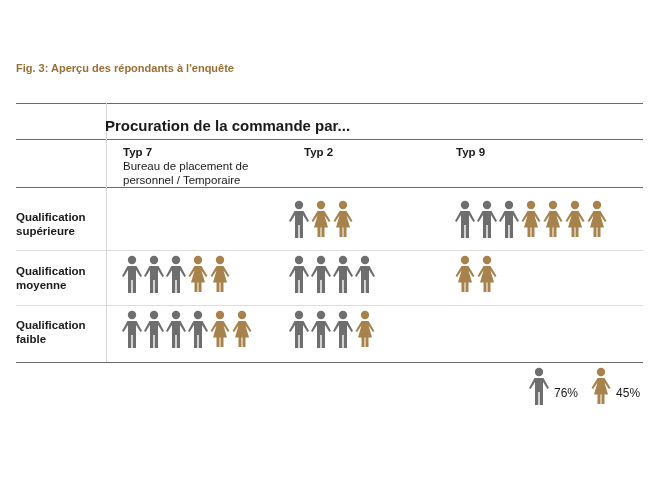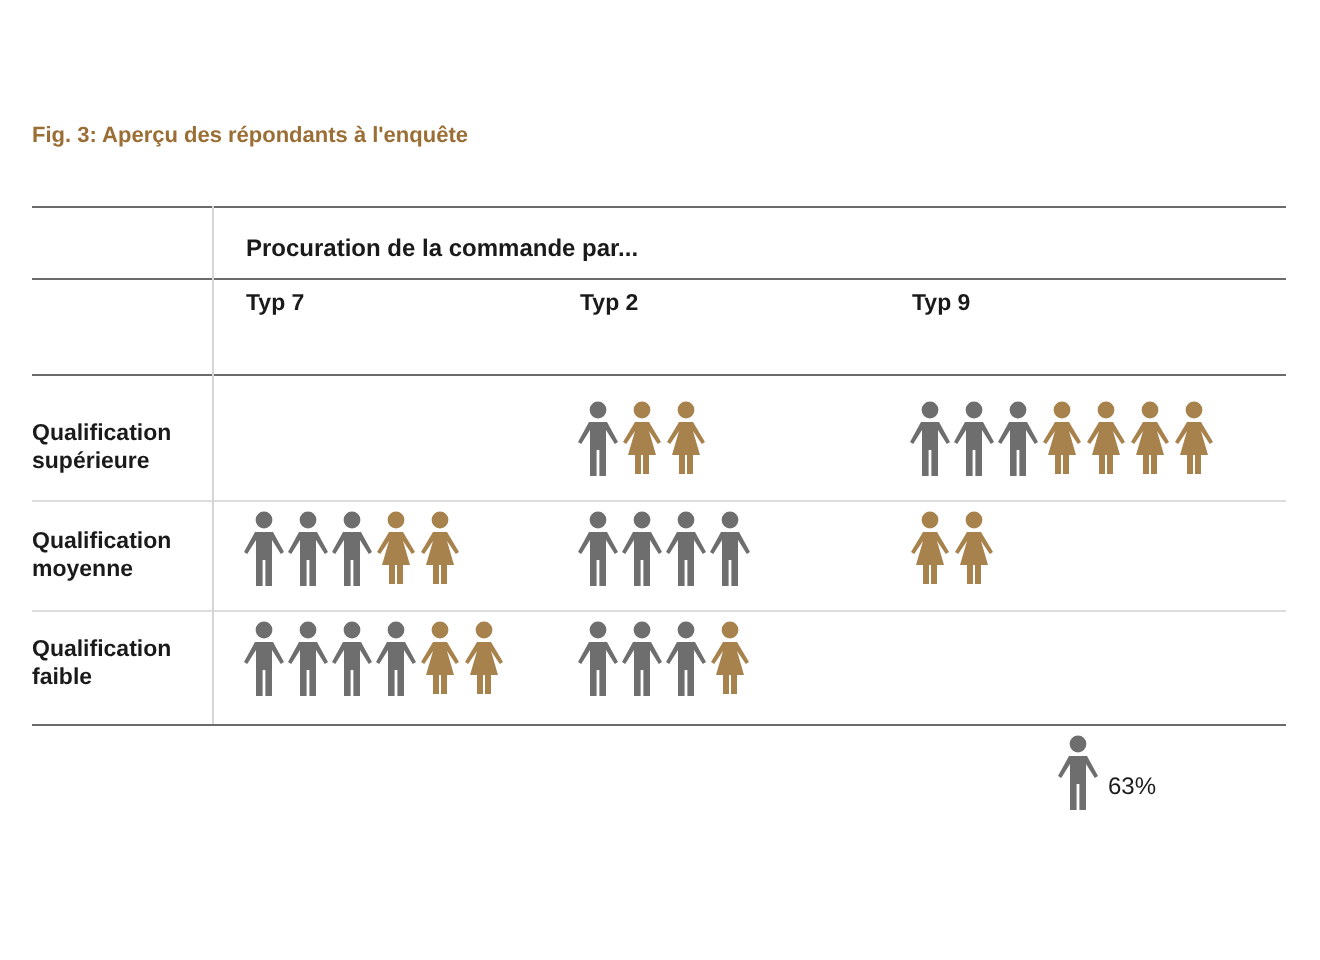--- a/index.html
+++ b/index.html
@@ -16,22 +16,22 @@
     position: absolute; left: 16px; top: 103px; width: 627px;
   }
   .hline { position: absolute; left: 0; width: 627px; height: 0; }
   .hline.dark { border-top: 1.5px solid #6a6a6a; }
   .hline.light { border-top: 1.5px solid #dcdcdc; }
   .vline {
     position: absolute; left: 90px; top: 0; width: 0; height: 259px;
     border-left: 1px solid #d6d6d6;
   }
   .header-main {
-    position: absolute; left: 107px; top: 14px;
-    font-size: 12px; font-weight: bold;
+    position: absolute; left: 89px; top: 14px;
+    font-size: 15px; font-weight: bold;
   }
   .col-head {
     position: absolute; top: 42px; font-size: 11.5px; line-height: 14px;
   }
   .col-head .typ { font-weight: bold; display: block; }
   .col-head .desc { display: block; white-space: pre-line; }
   .row-label {
     position: absolute; left: 0; font-size: 11.5px; font-weight: bold;
     line-height: 14px; white-space: pre-line;
   }
@@ -56,22 +56,24 @@
   <div class="hline dark" style="top:84px"></div>
   <div class="hline light" style="top:147px"></div>
   <div class="hline light" style="top:202px"></div>
   <div class="hline dark" style="top:259px"></div>
   <div class="vline"></div>
 
   <div class="header-main">Procuration de la commande par...</div>
 
   <div class="col-head" style="left:107px">
     <span class="typ">Typ 7</span>
-  </div>
-  <div class="col-head" style="left:274px">
+    <span class="desc">Bureau de placement de
+personnel / Temporaire</span>
+  </div>
+  <div class="col-head" style="left:288px">
     <span class="typ">Typ 2</span>
   </div>
   <div class="col-head" style="left:440px">
     <span class="typ">Typ 9</span>
   </div>
 
   <div class="row-label" style="top:107px">Qualification
 supérieure</div>
   <div class="row-label" style="top:161px">Qualification
 moyenne</div>
@@ -221,15 +223,24 @@
 </div>
 
 <div class="legend">
   <div class="item">
     <span id="legend-male-icon">
         <svg viewBox="0 0 22 44" class="person">
           <circle cx="11" cy="6" r="4.2" fill="#6e6e6e"></circle>
           <path d="M6.5 12 h9 l5.5 10 -1.6 1 -4.4 -7 v23 h-3.3 v-13 h-1.4 v13 h-3.3 v-23 l-4.4 7 -1.6 -1 z" fill="#6e6e6e"></path>
         </svg>
       </span>
-    <span class="pct">63%</span>
+    <span class="pct">76%</span>
+  </div>
+  <div class="item">
+    <span id="legend-female-icon">
+        <svg viewBox="0 0 22 44" class="person">
+          <circle cx="11" cy="6" r="4.2" fill="#a8824c"></circle>
+          <path d="M7.5 12 h7 l6 10 -1.6 1 -4.4 -6.5 3.5 12 h-3.5 v9.5 h-3 v-9.5 h-1 v9.5 h-3 v-9.5 h-3.5 l3.5 -12 -4.4 6.5 -1.6 -1 z" fill="#a8824c"></path>
+        </svg>
+      </span>
+    <span class="pct">45%</span>
   </div>
 </div>
 
 </body></html>

